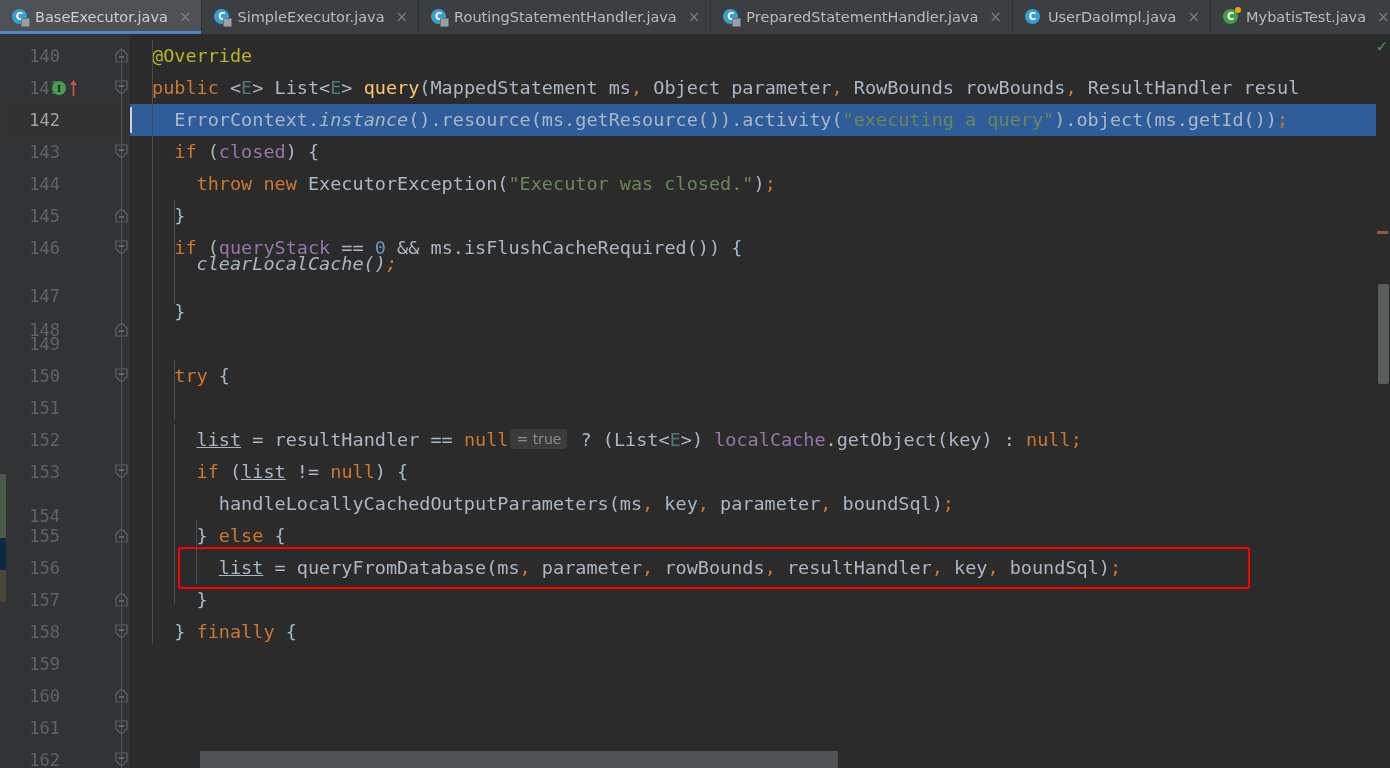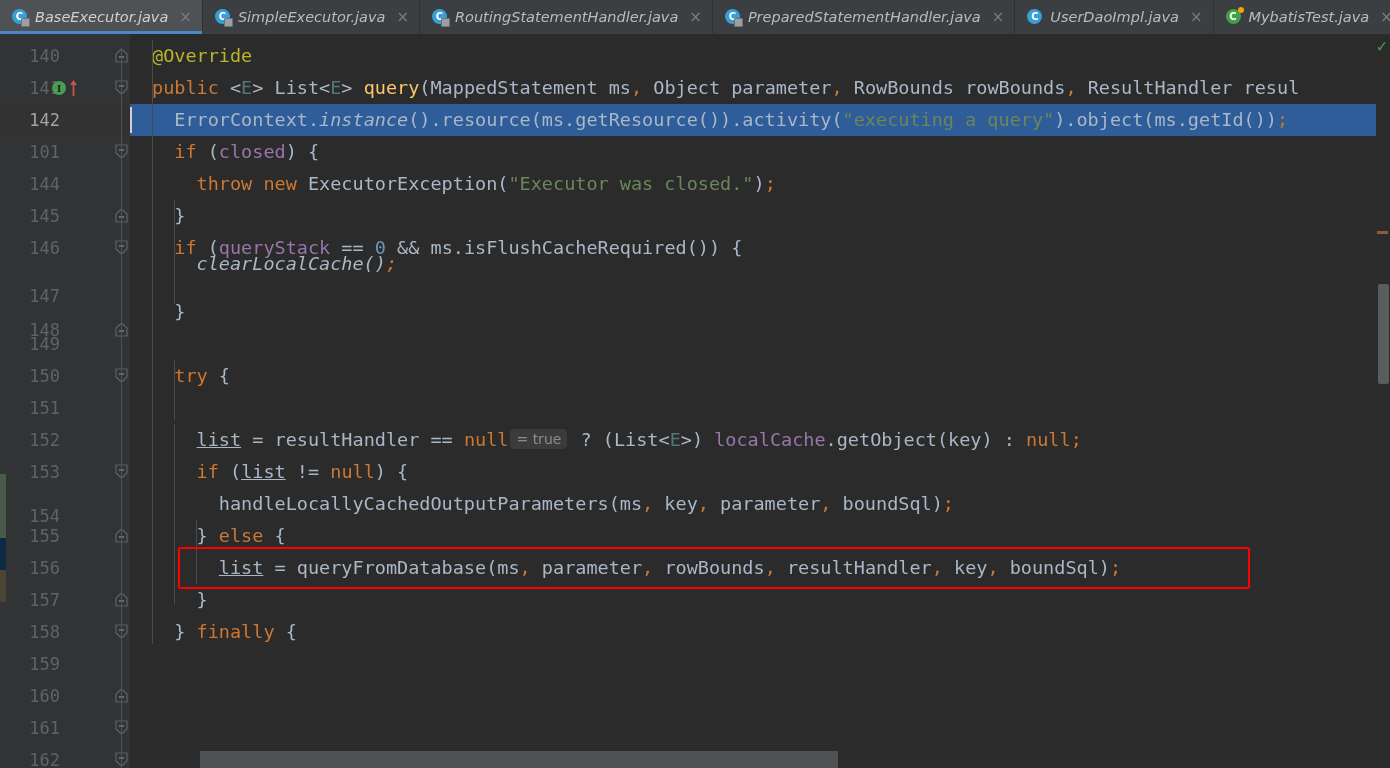--- a/index.html
+++ b/index.html
@@ -22,21 +22,21 @@
     position:relative;display:flex;align-items:center;gap:7px;
     padding:0 10px 0 12px;height:34px;
     background:#3c3f41;color:#bbbbbb;font-size:14.5px;
     white-space:nowrap;box-sizing:border-box;
     border-right:1px solid #323232;
   }
   .tab.active{background:#4e5254;color:#cfcfcf;}
   .tab.active .tab-underline{
     position:absolute;left:0;right:0;bottom:0;height:3px;background:#4a88c7;
   }
-  .tab-label{line-height:1;font-style:italic;}
+  .tab-label{line-height:1;}
   .tab-close{
     color:#7a7d7f;font-size:15px;line-height:1;margin-left:4px;
     font-family:"DejaVu Sans","Liberation Sans",sans-serif;
   }
   
   .ic{width:16px;height:16px;position:relative;flex:0 0 16px;}
   .ic .circle{
     position:absolute;left:0;top:0;width:15px;height:15px;border-radius:50%;
     background:#389fd6;color:#ffffff;font-size:10px;font-weight:bold;
     display:flex;align-items:center;justify-content:center;
@@ -234,21 +234,21 @@
             <svg width="15" height="15" viewBox="0 0 15 15">
               <path d="M2 1 H13 V9 L7.5 14 L2 9 Z" fill="none" stroke="#5e6366" stroke-width="1.2"></path>
               <line x1="5" y1="6" x2="10" y2="6" stroke="#8a8f92" stroke-width="1.3"></line>
             </svg>
           </span>
         </div>
         <div class="gutter-line current" style="top: 70px;">
           <span class="lnum">142</span>
         </div>
         <div class="gutter-line" style="top: 102px;">
-          <span class="lnum">101</span>
+          <span class="lnum">143</span>
           <span class="fold">
             <svg width="15" height="15" viewBox="0 0 15 15">
               <path d="M2 1 H13 V9 L7.5 14 L2 9 Z" fill="none" stroke="#5e6366" stroke-width="1.2"></path>
               <line x1="5" y1="6" x2="10" y2="6" stroke="#8a8f92" stroke-width="1.3"></line>
             </svg>
           </span>
         </div>
         <div class="gutter-line" style="top: 134px;">
           <span class="lnum">144</span>
         </div>

